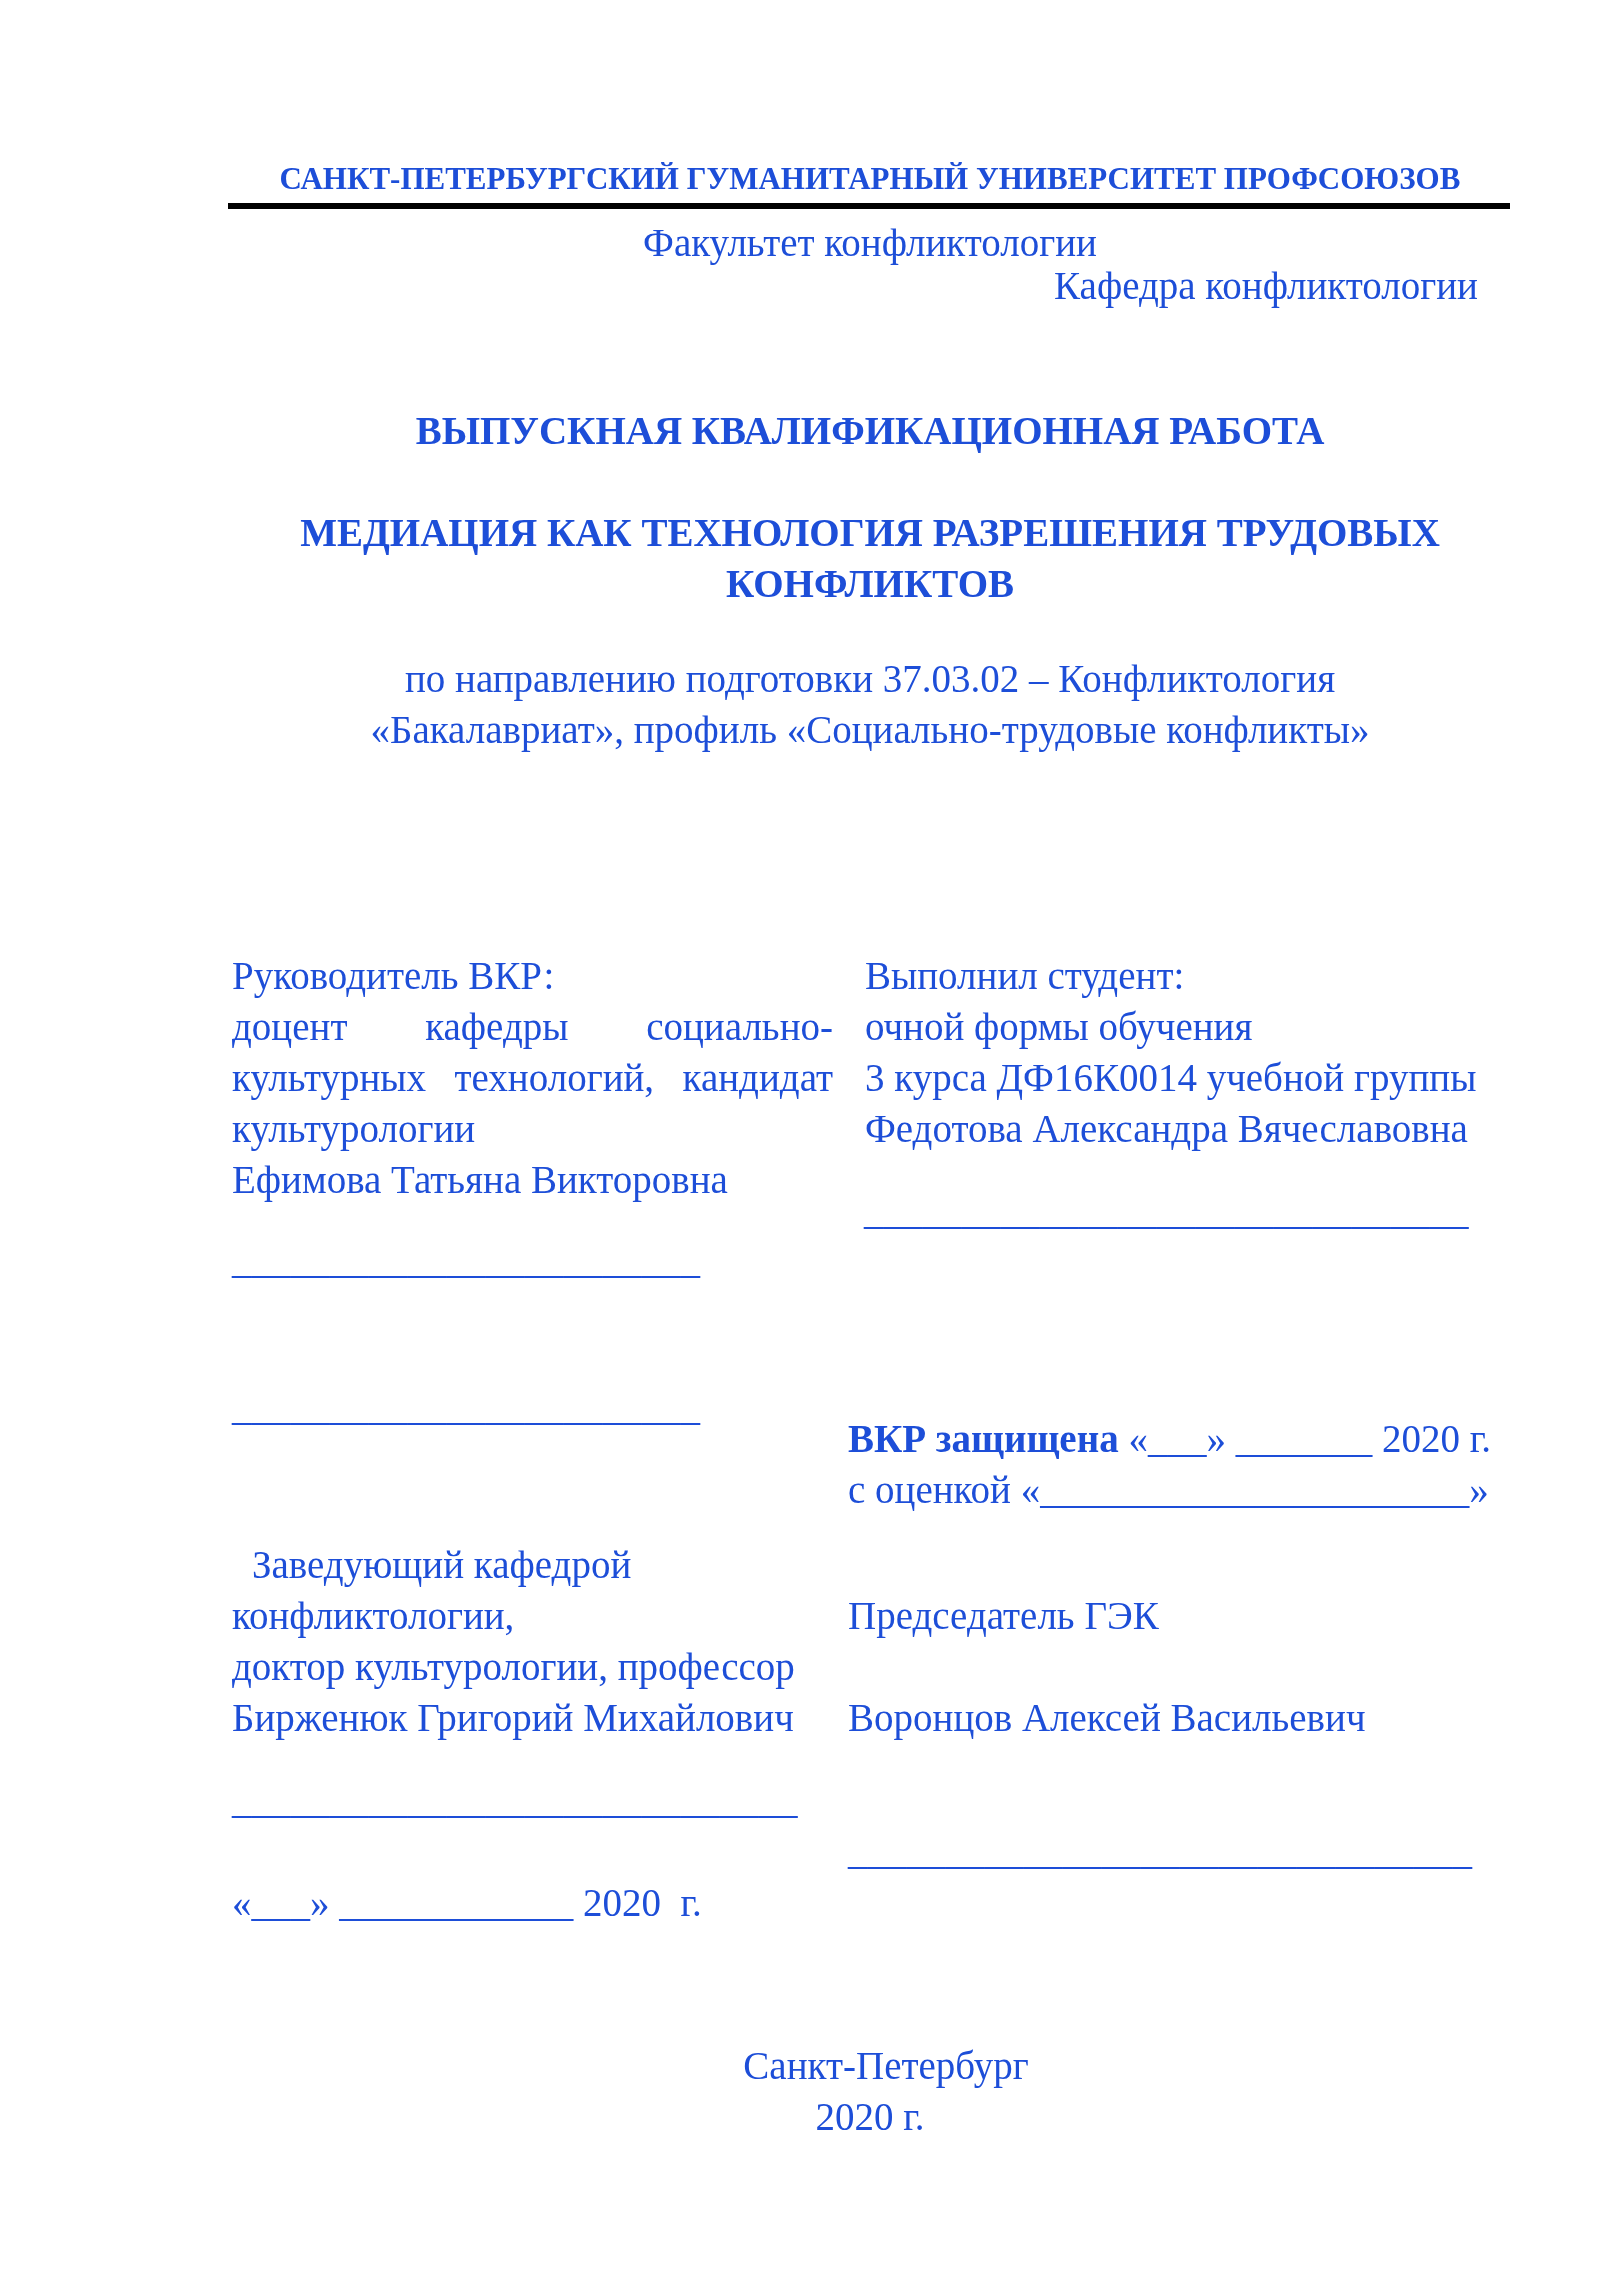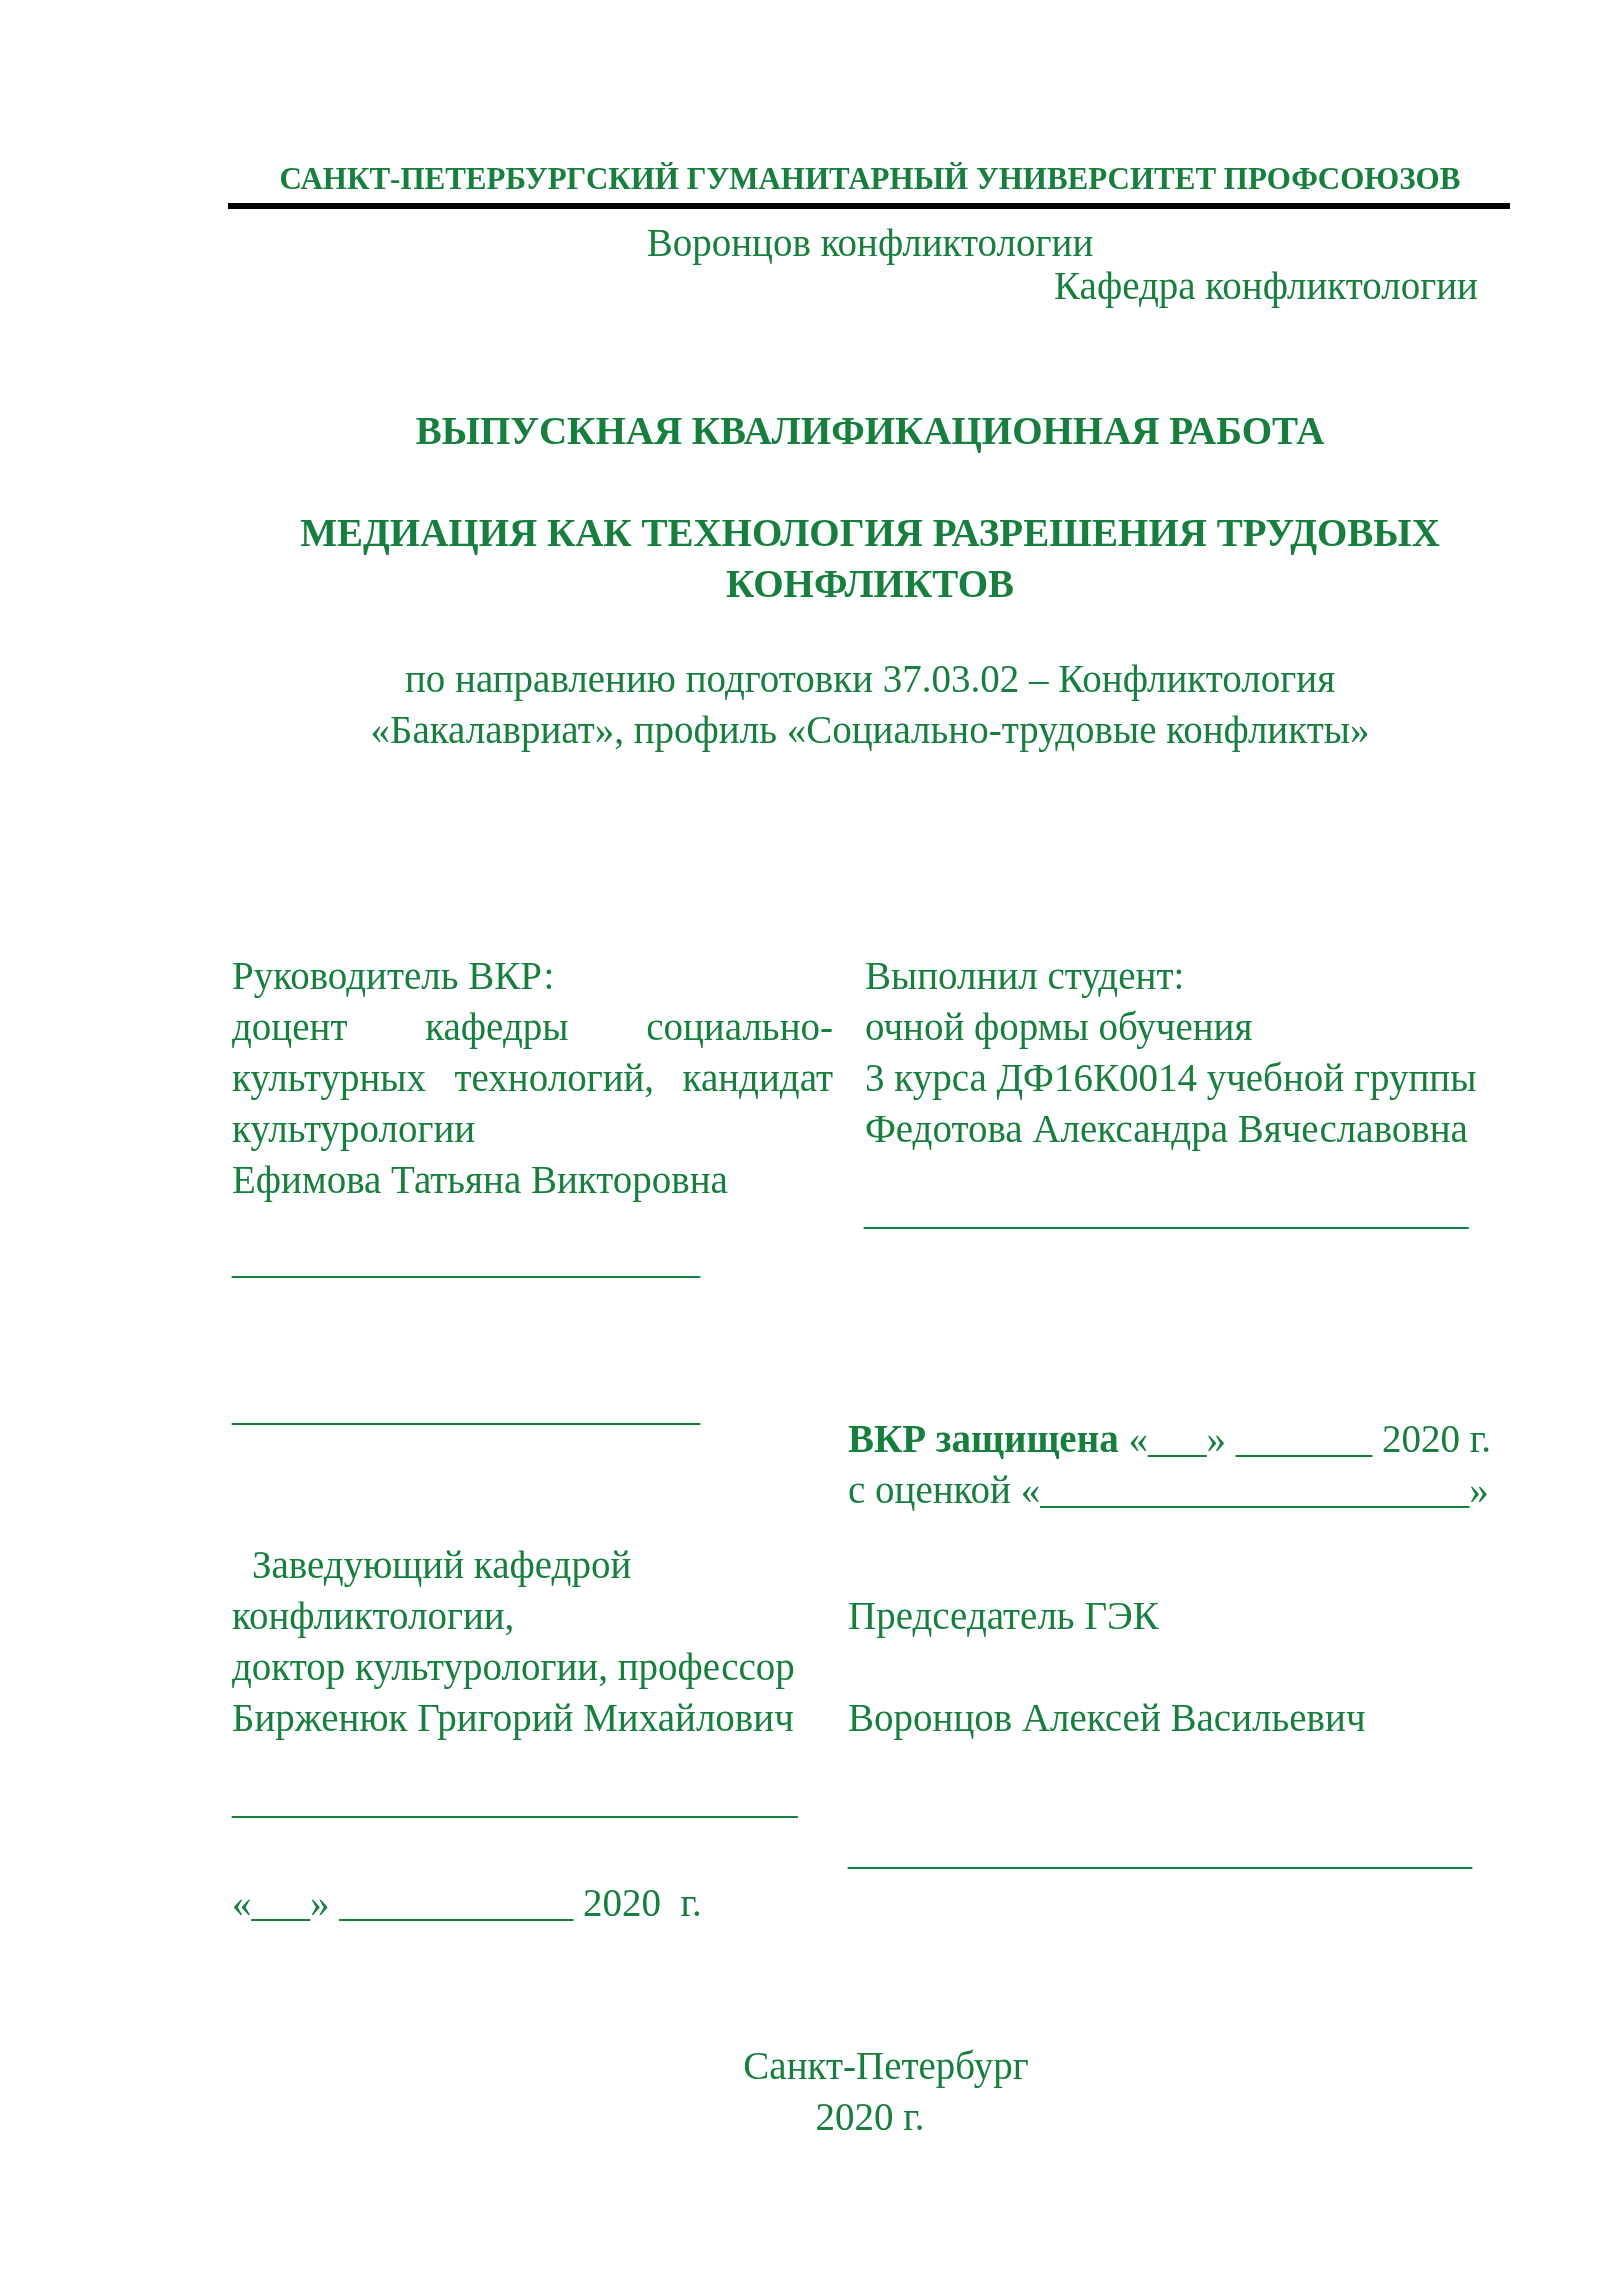--- a/index.html
+++ b/index.html
@@ -1,20 +1,20 @@
 <!DOCTYPE html>
 <html style="font-size:12.6px"><head>
 <meta charset="utf-8">
 <style>
   html,body{margin:0;padding:0;background:#888;}
   .page{
     position:relative;
     width:1623px;height:2295px;
     background:#ffffff;
-    color:#15803d;
+    color:#1d4ed8;
     font-family:"Liberation Serif","DejaVu Serif",serif;
     overflow:hidden;
   }
   .line{
     position:absolute;
     font-size:39px;
     line-height:45px;
     white-space:pre;
   }
   .b{font-weight:bold;}
@@ -32,21 +32,21 @@
     background:#000;
   }
 </style>
 </head>
 <body>
 
 <div class="page">
 
   <div class="line hdr b center" style="top:161px;left:232px;width:1276px;">САНКТ-ПЕТЕРБУРГСКИЙ ГУМАНИТАРНЫЙ УНИВЕРСИТЕТ ПРОФСОЮЗОВ</div>
   <div class="rule" style="top:203px;left:228px;width:1282px;height:5.5px;"></div>
-  <div class="line center" style="top:220px;left:232px;width:1276px;">Воронцов конфликтологии</div>
+  <div class="line center" style="top:220px;left:232px;width:1276px;">Факультет конфликтологии</div>
   <div class="line right" style="top:263px;left:232px;width:1246px;">Кафедра конфликтологии</div>
 
   <div class="line ttl b center" style="top:408px;left:232px;width:1276px;">ВЫПУСКНАЯ КВАЛИФИКАЦИОННАЯ РАБОТА</div>
   <div class="line ttl b center" style="top:510px;left:232px;width:1276px;">МЕДИАЦИЯ КАК ТЕХНОЛОГИЯ РАЗРЕШЕНИЯ ТРУДОВЫХ</div>
   <div class="line ttl b center" style="top:561px;left:232px;width:1276px;">КОНФЛИКТОВ</div>
 
   <div class="line center" style="top:656px;left:232px;width:1276px;">по направлению подготовки 37.03.02 – Конфликтология</div>
   <div class="line center" style="top:707px;left:232px;width:1276px;">«Бакалавриат», профиль «Социально-трудовые конфликты»</div>
 
   <div class="line" style="top:953px;left:232px;">Руководитель ВКР:</div>

